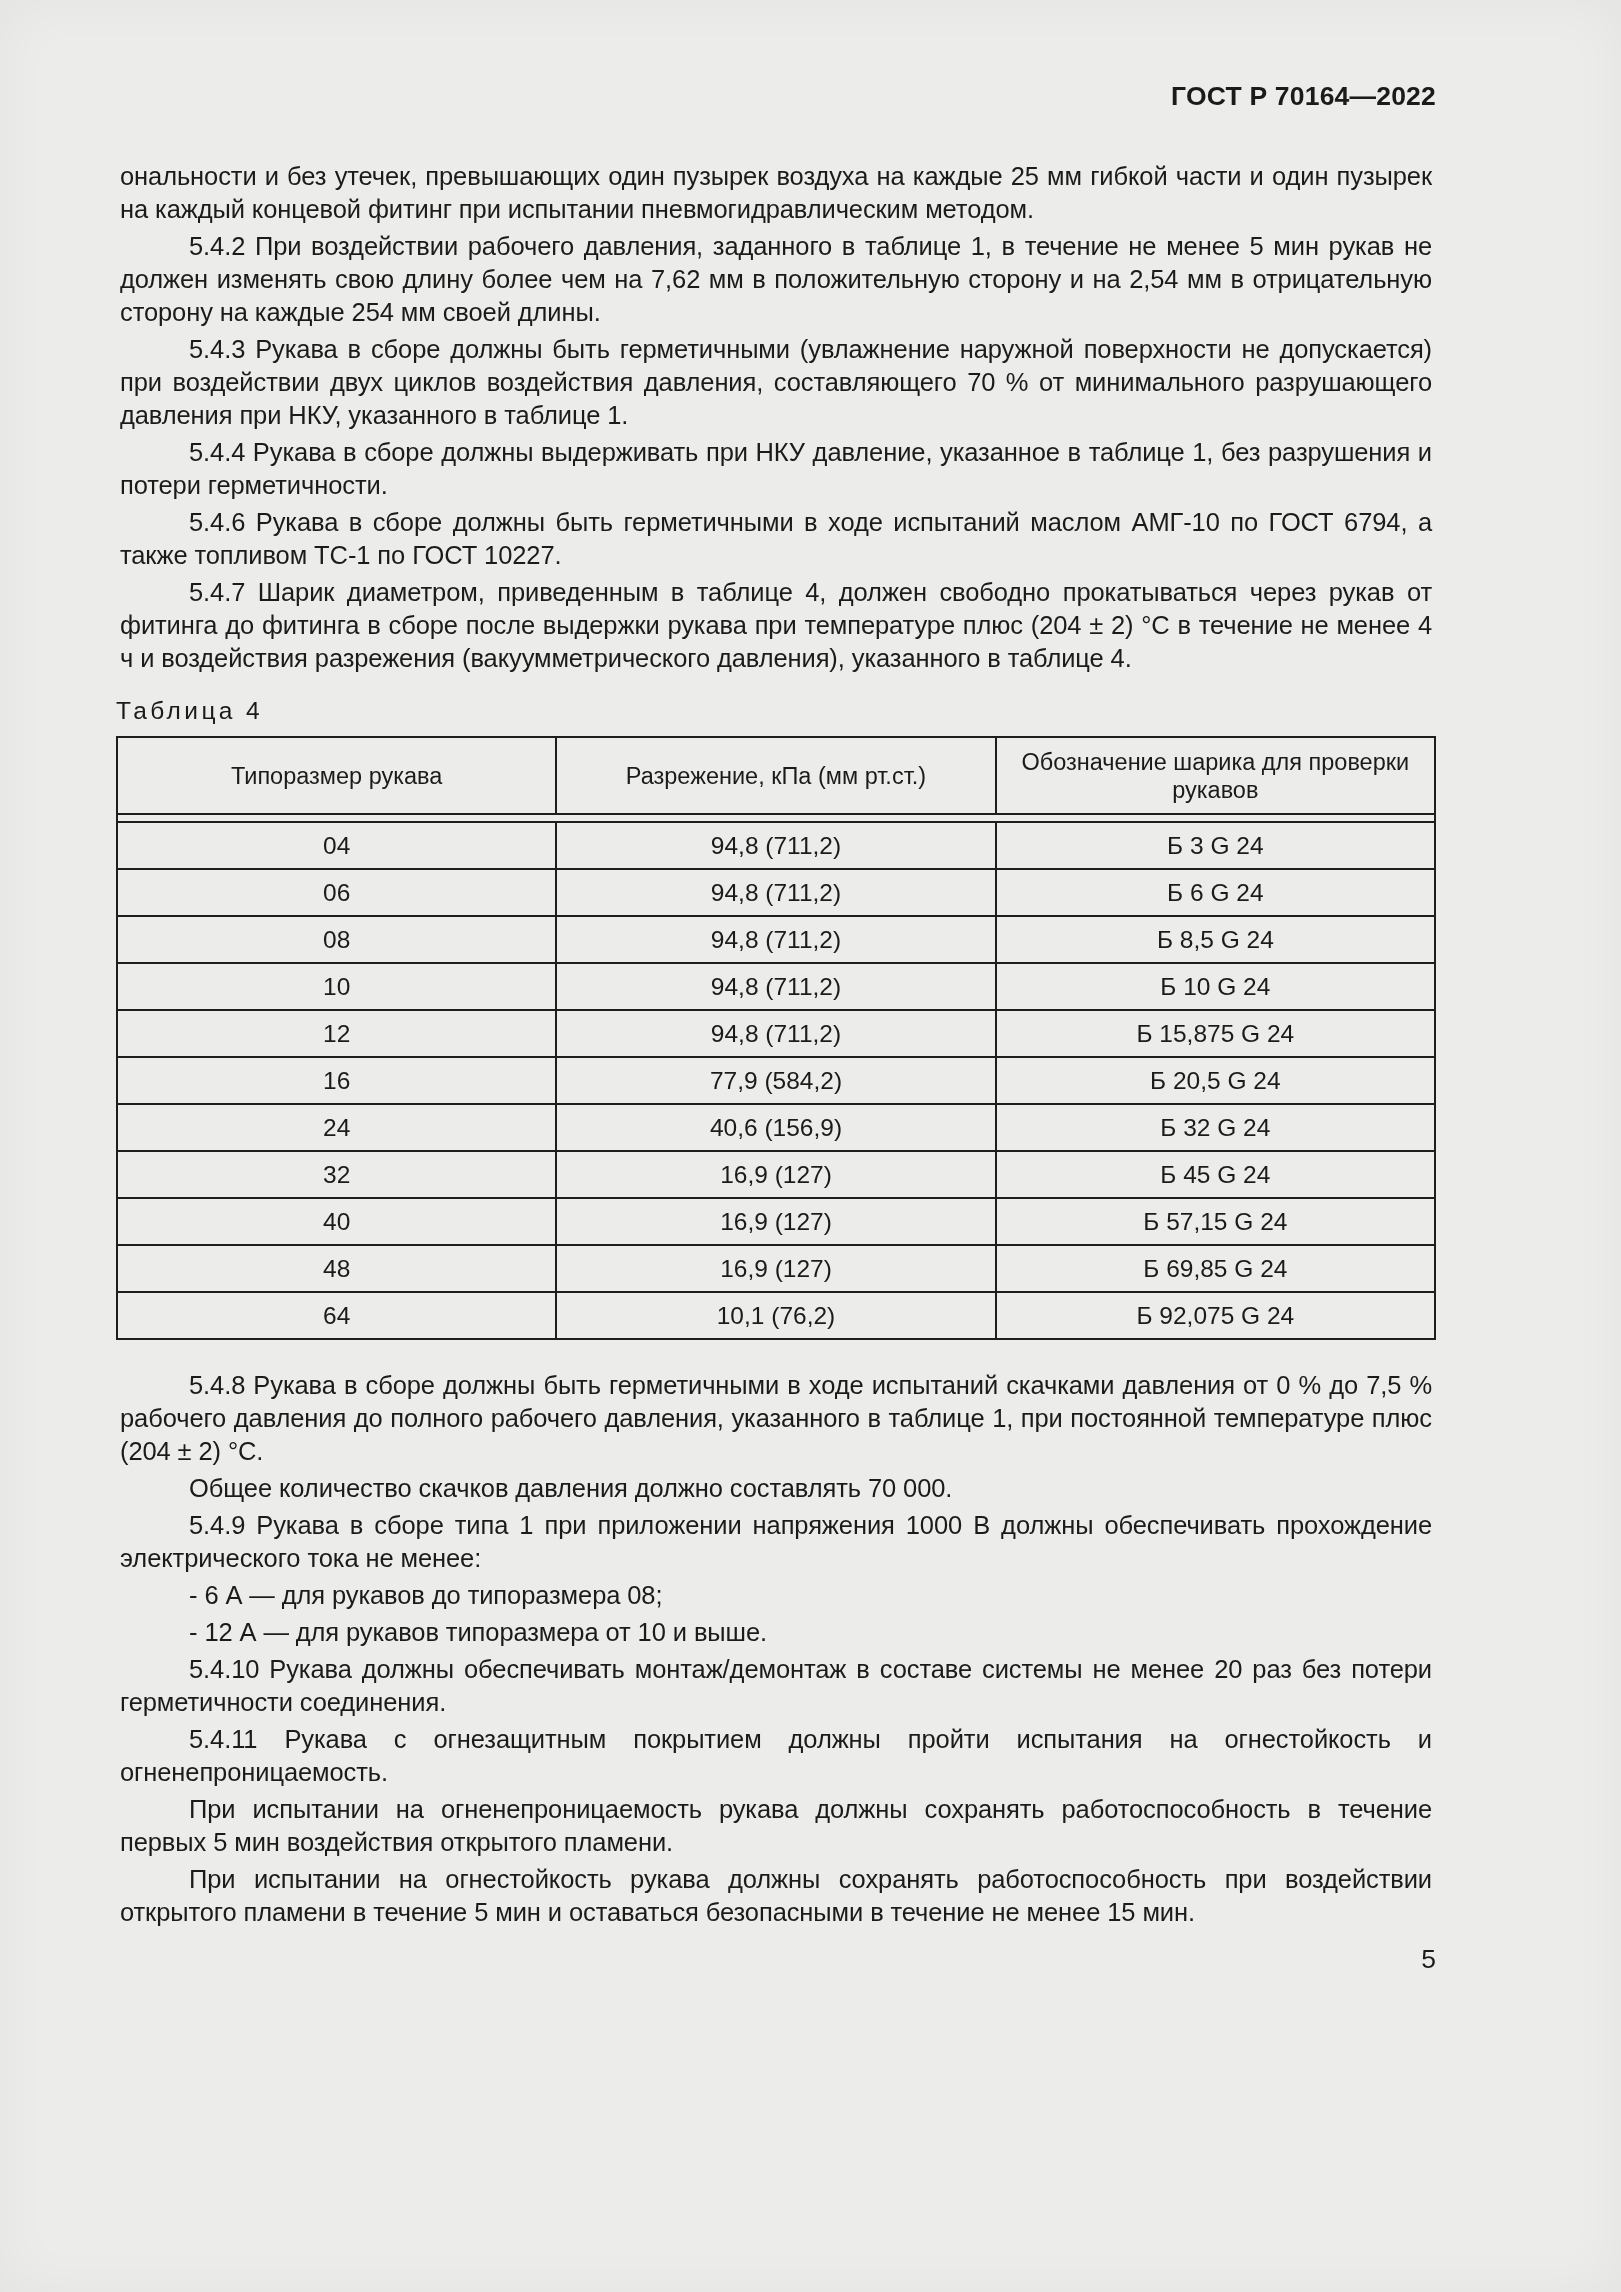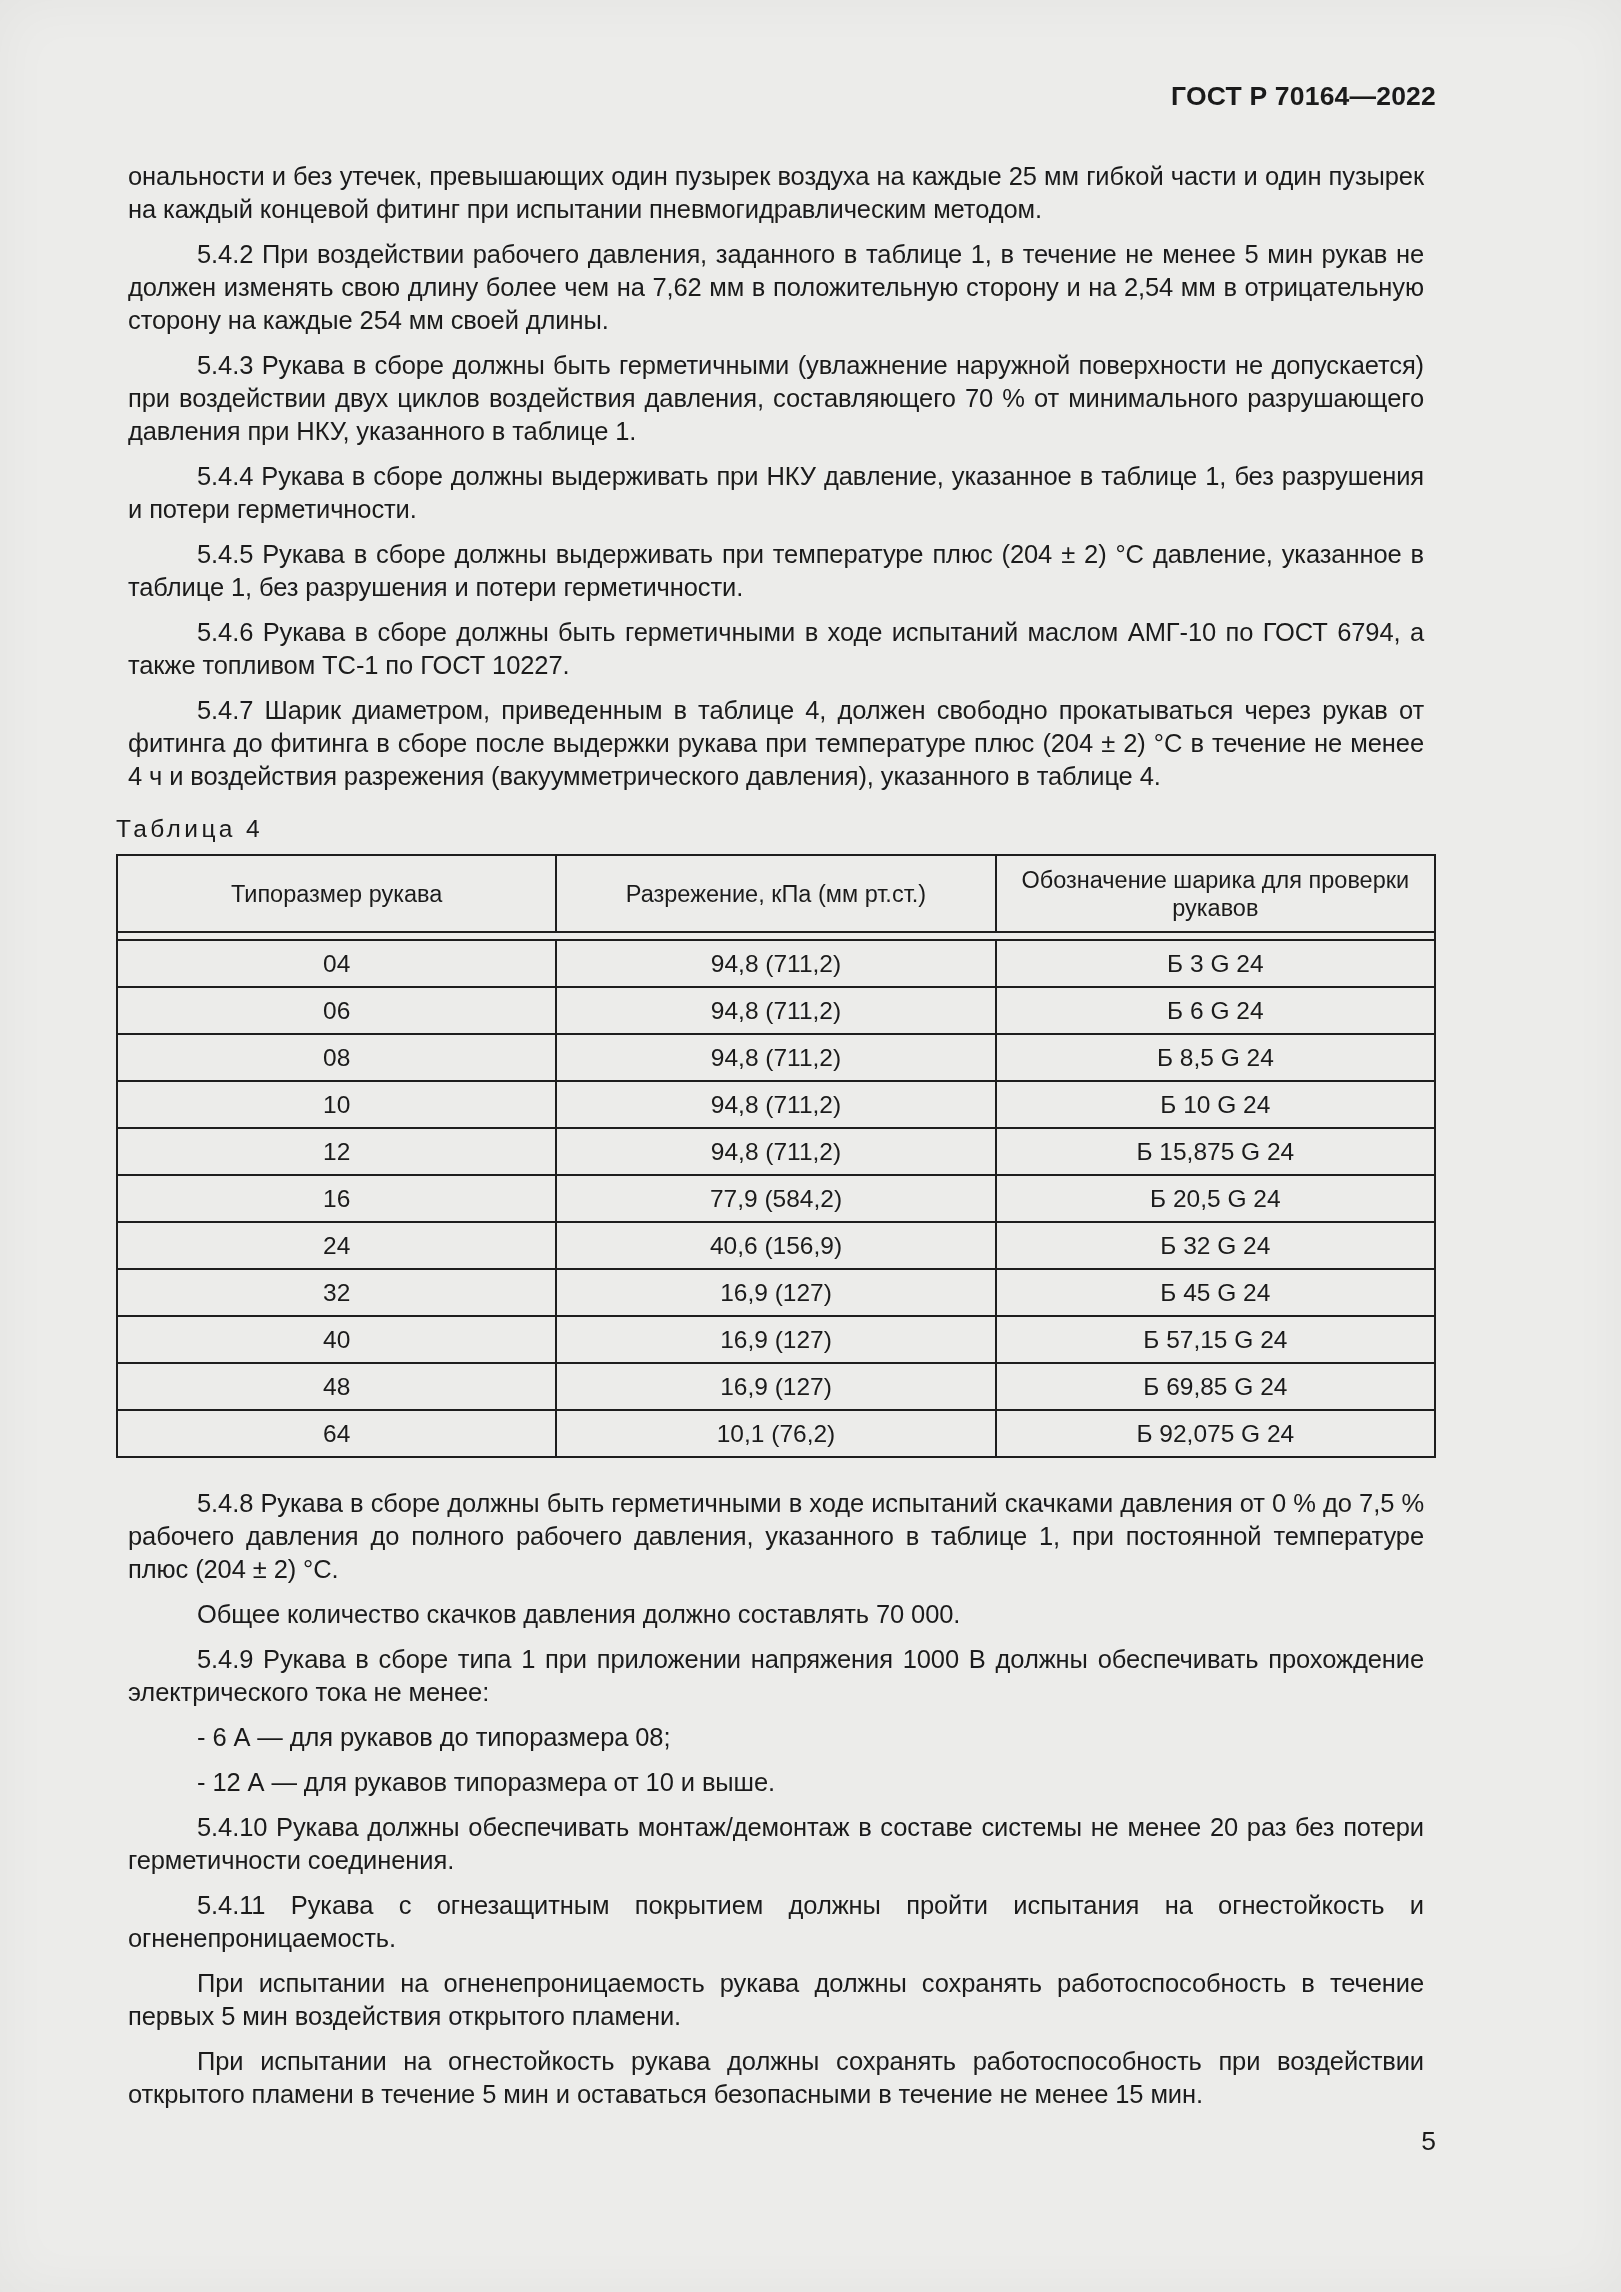--- a/index.html
+++ b/index.html
@@ -26,21 +26,21 @@
   .doc-header {
     margin-top: 82px;
     margin-bottom: 49px;
     text-align: right;
     font-size: 26.5px;
     font-weight: bold;
     letter-spacing: 0.2px;
     line-height: 29px;
   }
   .para {
-    margin: 12px;
+    margin: 4px;
     font-size: 25.5px;
     line-height: 33px;
     text-align: justify;
     text-indent: 69px;
     letter-spacing: -0.1px;
   }
   .para.no-indent { text-indent: 0; }
   .table-label {
     margin: 19.6px 0 9.8px 0;
     font-size: 24.5px;
@@ -95,21 +95,20 @@
 <div class="page">
   <div class="content">
 
     <div class="doc-header">ГОСТ Р 70164—2022</div>
 
     <div id="paras-top">
         <p class="para no-indent">ональности и без утечек, превышающих один пузырек воздуха на каждые 25 мм гибкой части и один пузырек на каждый концевой фитинг при испытании пневмогидравлическим методом.</p>
         <p class="para">5.4.2 При воздействии рабочего давления, заданного в таблице 1, в течение не менее 5 мин рукав не должен изменять свою длину более чем на 7,62 мм в положительную сторону и на 2,54 мм в отрицательную сторону на каждые 254 мм своей длины.</p>
         <p class="para">5.4.3 Рукава в сборе должны быть герметичными (увлажнение наружной поверхности не допускается) при воздействии двух циклов воздействия давления, составляющего 70 % от минимального разрушающего давления при НКУ, указанного в таблице 1.</p>
         <p class="para">5.4.4 Рукава в сборе должны выдерживать при НКУ давление, указанное в таблице 1, без разрушения и потери герметичности.</p>
-        <p class="para">5.4.5 Рукава в сборе должны выдерживать при температуре плюс (204 ± 2) °С давление, указанное в таблице 1, без разрушения и потери герметичности.</p>
         <p class="para">5.4.6 Рукава в сборе должны быть герметичными в ходе испытаний маслом АМГ-10 по ГОСТ 6794, а также топливом ТС-1 по ГОСТ 10227.</p>
         <p class="para">5.4.7 Шарик диаметром, приведенным в таблице 4, должен свободно прокатываться через рукав от фитинга до фитинга в сборе после выдержки рукава при температуре плюс (204 ± 2) °С в течение не менее 4 ч и воздействия разрежения (вакуумметрического давления), указанного в таблице 4.</p>
       </div>
 
     <div class="table-label">Таблица 4</div>
 
     <table class="gost">
       <thead>
         <tr>
           <th>Типоразмер рукава</th>

